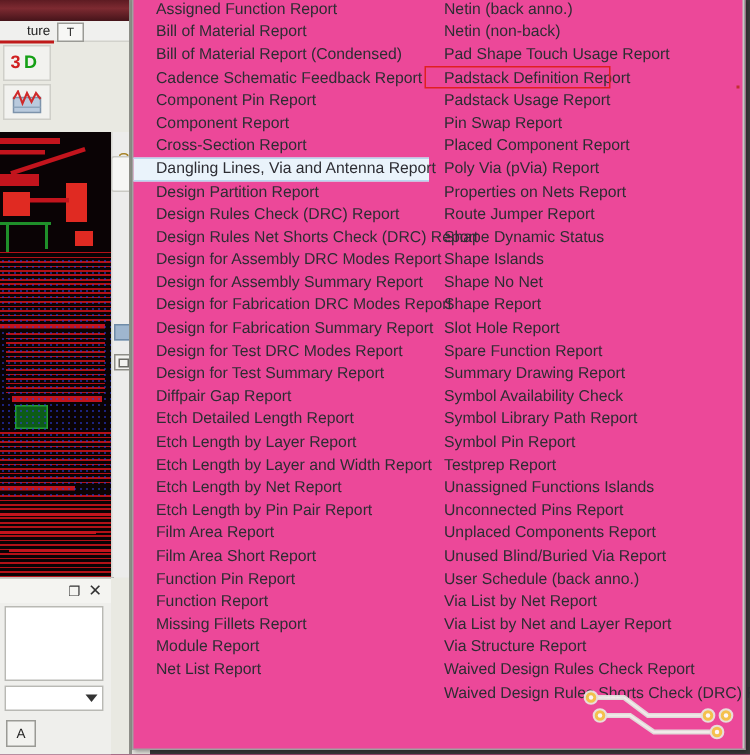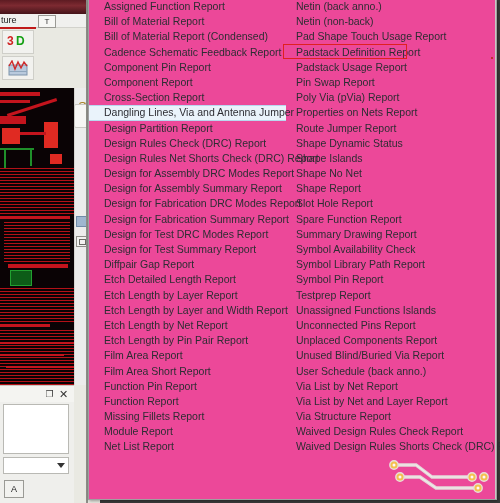--- a/index.html
+++ b/index.html
@@ -9,21 +9,21 @@
     background:#3a3a3a;position:relative;
   }
   #root{position:absolute;inset:0;width:500px;height:503px;overflow:hidden;}
 
   
   .app-bg{position:absolute;left:0;top:0;width:100px;height:503px;background:#e9e9e2;overflow:hidden;}
   .titlebar{position:absolute;left:0;top:0;width:100px;height:14px;
     background:linear-gradient(180deg,#5d1b22 0%,#7d2a31 40%,#45141a 100%);}
   .menustrip{position:absolute;left:0;top:14px;width:100px;height:13px;background:#f0f0ee;
     border-bottom:1px solid #d2d2cc;}
-  .menustrip-label{position:absolute;left:1px;top:14px;font-size:9px;color:#222;line-height:13px;}
+  .menustrip-label{position:absolute;left:18px;top:14px;font-size:9px;color:#222;line-height:13px;}
   .menustrip-redline{position:absolute;left:0;top:27px;width:36px;height:2px;background:#c01a1a;}
   .tabbtn{position:absolute;left:38px;top:15px;width:16px;height:11px;background:#f7f7f5;
     border:1px solid #9a9a95;font-size:8px;color:#333;text-align:center;line-height:11px;}
   .toolbar-col{position:absolute;left:0px;top:30px;width:34px;}
   .tool-cell{width:30px;height:22px;margin:0 0 2px 2px;background:#f2f2ef;
     border:1px solid #cfcfc9;position:relative;overflow:hidden;}
   .ic3d{position:absolute;left:4px;top:4px;width:22px;height:14px;}
   .ic3d i{position:absolute;font-style:normal;font-weight:bold;font-size:12px;}
   .ic3d .r{color:#d02020;left:0;top:-1px;}
   .ic3d .g{color:#15a015;left:9px;top:-1px;}
@@ -184,21 +184,21 @@
   <div class="menu">
     <div class="menu-cols">
       <div class="col col-left" id="colLeft">
           <div class="mi">Assigned Function Report</div>
           <div class="mi">Bill of Material Report</div>
           <div class="mi">Bill of Material Report (Condensed)</div>
           <div class="mi">Cadence Schematic Feedback Report</div>
           <div class="mi">Component Pin Report</div>
           <div class="mi">Component Report</div>
           <div class="mi">Cross-Section Report</div>
-          <div class="mi hover">Dangling Lines, Via and Antenna Jumper</div>
+          <div class="mi hover">Dangling Lines, Via and Antenna Report</div>
           <div class="mi">Design Partition Report</div>
           <div class="mi">Design Rules Check (DRC) Report</div>
           <div class="mi">Design Rules Net Shorts Check (DRC) Report</div>
           <div class="mi">Design for Assembly DRC Modes Report</div>
           <div class="mi">Design for Assembly Summary Report</div>
           <div class="mi">Design for Fabrication DRC Modes Report</div>
           <div class="mi">Design for Fabrication Summary Report</div>
           <div class="mi">Design for Test DRC Modes Report</div>
           <div class="mi">Design for Test Summary Report</div>
           <div class="mi">Diffpair Gap Report</div>
@@ -215,20 +215,21 @@
           <div class="mi">Module Report</div>
           <div class="mi">Net List Report</div>
         </div>
       <div class="col col-right" id="colRight">
           <div class="mi">Netin (back anno.)</div>
           <div class="mi">Netin (non-back)</div>
           <div class="mi">Pad Shape Touch Usage Report</div>
           <div class="mi marked">Padstack Definition Report</div>
           <div class="mi">Padstack Usage Report</div>
           <div class="mi">Pin Swap Report</div>
+          <div class="mi">Placed Component Report</div>
           <div class="mi">Poly Via (pVia) Report</div>
           <div class="mi">Properties on Nets Report</div>
           <div class="mi">Route Jumper Report</div>
           <div class="mi">Shape Dynamic Status</div>
           <div class="mi">Shape Islands</div>
           <div class="mi">Shape No Net</div>
           <div class="mi">Shape Report</div>
           <div class="mi">Slot Hole Report</div>
           <div class="mi">Spare Function Report</div>
           <div class="mi">Summary Drawing Report</div>

